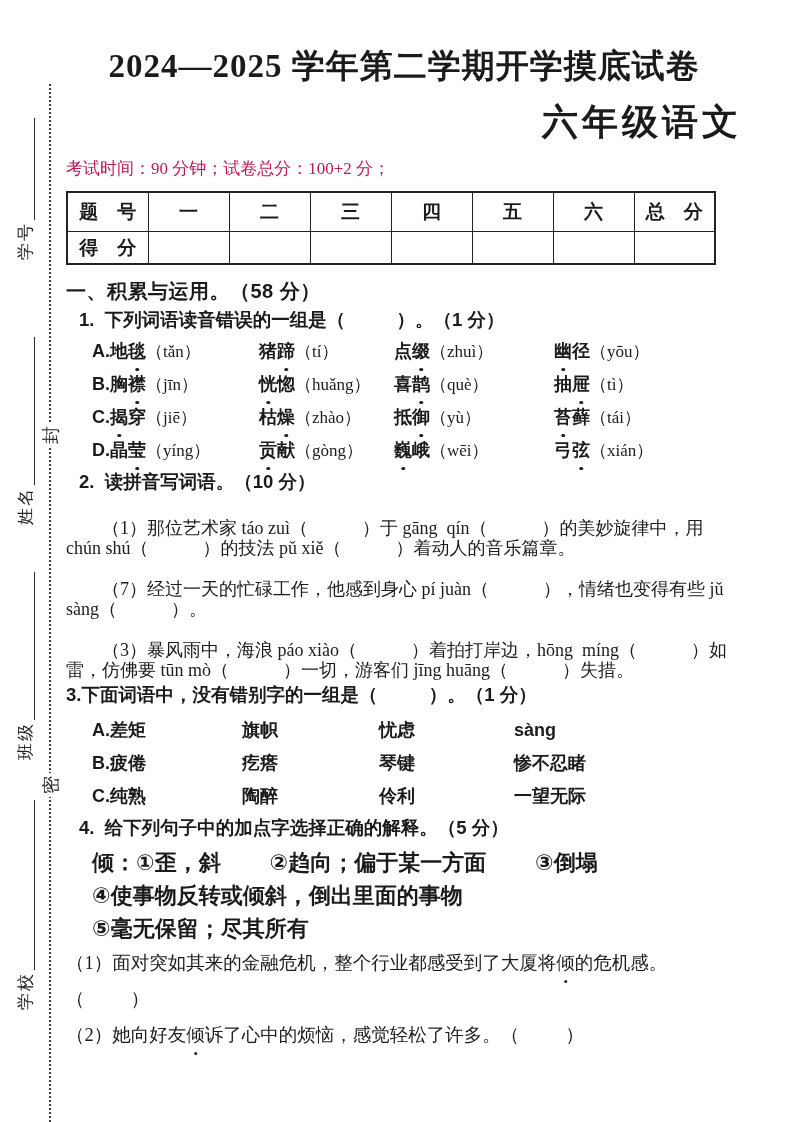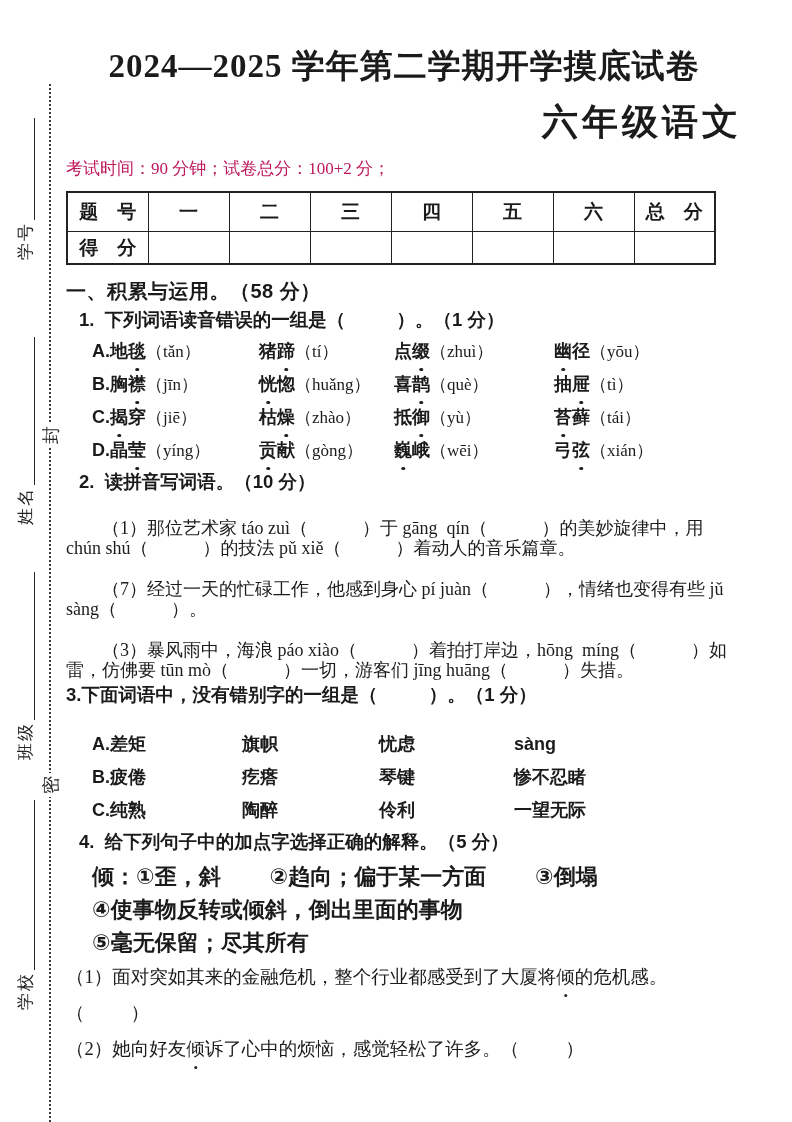--- a/index.html
+++ b/index.html
@@ -133,21 +133,21 @@
     <span><span></span><span class="dotchar">巍</span><span>峨</span><span class="pin">（wēi）</span></span>
     <span><span>弓</span><span class="dotchar">弦</span><span></span><span class="pin">（xián）</span></span>
   </div>
 
   <div class="stem hei">2.  读拼音写词语。（10 分）</div>
   <p class="para">（1）那位艺术家 táo zuì（            ）于 gāng  qín（            ）的美妙旋律中，用 chún shú（            ）的技法 pǔ xiě（            ）着动人的音乐篇章。</p>
   <p class="para">（7）经过一天的忙碌工作，他感到身心 pí juàn（            ），情绪也变得有些 jǔ sàng（            ）。</p>
   <p class="para">（3）暴风雨中，海浪 páo xiào（            ）着拍打岸边，hōng  míng（            ）如雷，仿佛要 tūn mò（            ）一切，游客们 jīng huāng（            ）失措。</p>
 
   <div class="stem stem3 hei">3.下面词语中，没有错别字的一组是（          ）。（1 分）</div>
-  <div class="wrow wrow3" style="margin-top:18px">
+  <div class="wrow wrow3" style="margin-top:4px">
     <span>A.差矩</span>
     <span>旗帜</span>
     <span>忧虑</span>
     <span>sàng</span>
   </div>
   <div class="wrow wrow3">
     <span>B.疲倦</span>
     <span>疙瘩</span>
     <span>琴键</span>
     <span>惨不忍睹</span>

